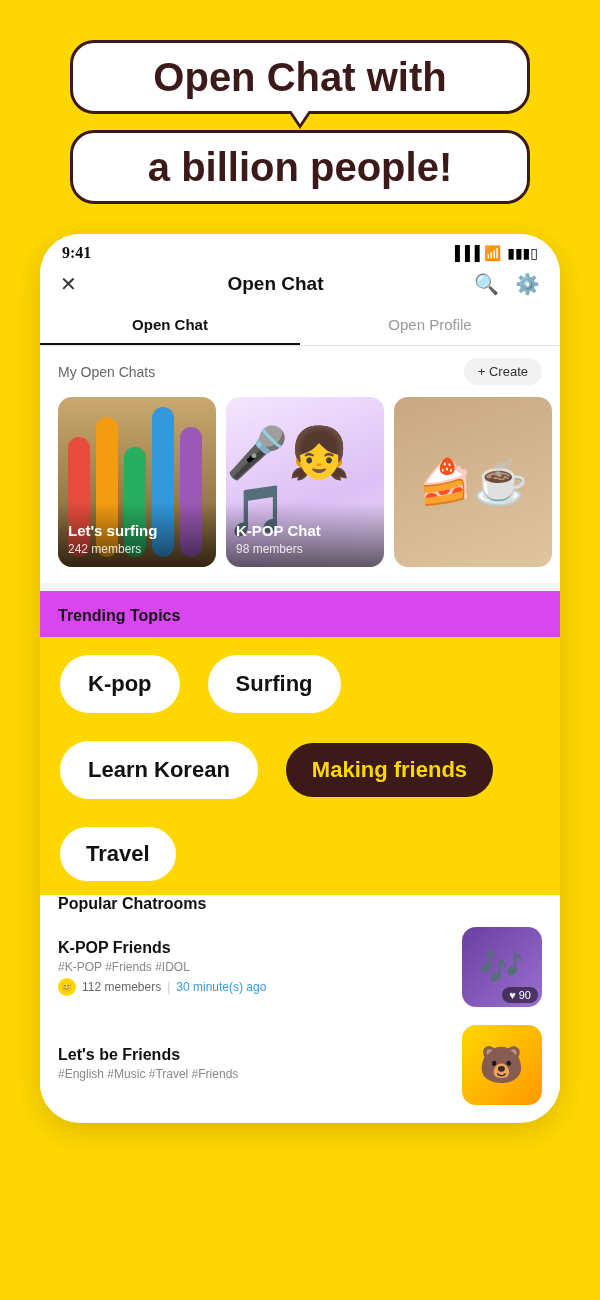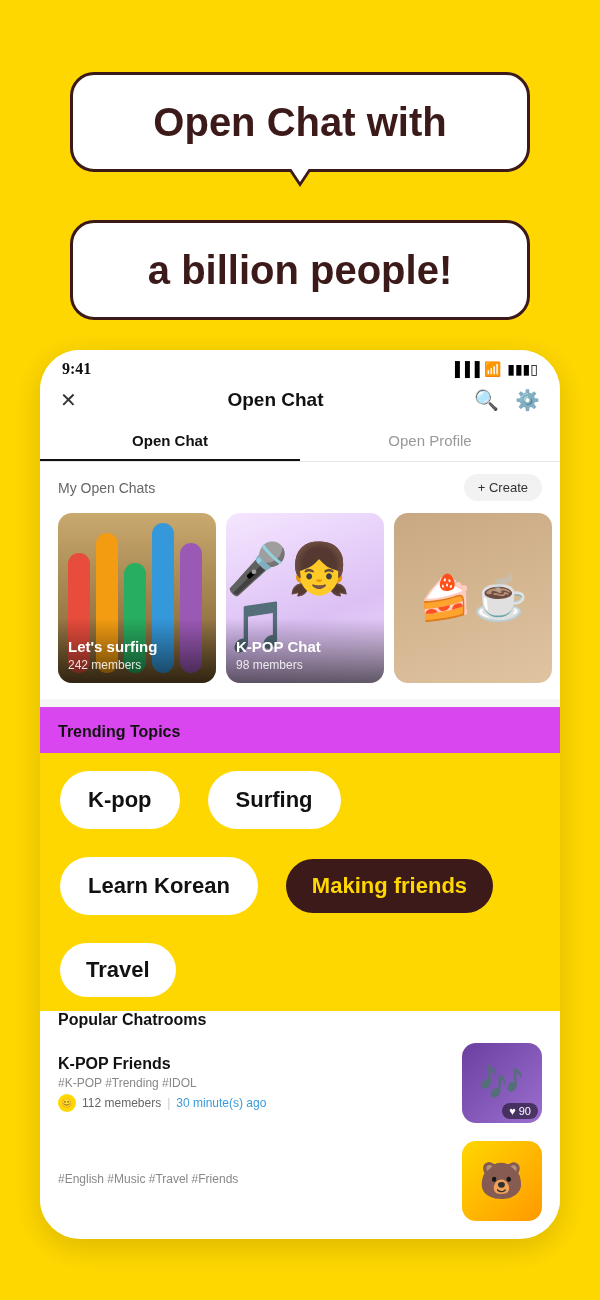--- a/index.html
+++ b/index.html
@@ -17,26 +17,25 @@
       display: flex;
       flex-direction: column;
       align-items: center;
       padding: 40px 60px 20px;
       gap: 16px;
     }
     .speech-bubble {
       background: white;
       border-radius: 24px;
       border: 3px solid #3d1a1a;
-      padding: 25px 40px;
+      padding: 12px 40px;
       text-align: center;
       position: relative;
       width: 100%;
       max-width: 460px;
-      margin-top: 32px;
     }
     .speech-bubble:first-child::after {
       content: '';
       position: absolute;
       bottom: -18px;
       left: 50%;
       transform: translateX(-50%);
       border-left: 12px solid transparent;
       border-right: 12px solid transparent;
       border-top: 18px solid #3d1a1a;
@@ -446,39 +445,40 @@
     <div class="topic-chip filled">Making friends</div>
     <div class="topic-chip outline-dark">Travel</div>
   </div>
 
   <div class="popular-section">
     <div class="popular-title">Popular Chatrooms</div>
 
     <div class="chatroom-item">
       <div class="chatroom-info">
         <div class="chatroom-name">K-POP Friends</div>
-        <div class="chatroom-tags">#K-POP #Trending #IDOL</div>
+        <div class="chatroom-tags">#K-POP #Friends #IDOL</div>
         <div class="chatroom-meta">
           <div class="avatar-small">😊</div>
           <span>112 memebers</span>
           <span class="separator">|</span>
           <span class="time-ago">30 minute(s) ago</span>
         </div>
       </div>
       <div class="chatroom-thumb thumb-kpop">
         🎶
         <div class="heart-badge">
           <span>♥</span>
           <span>90</span>
         </div>
       </div>
     </div>
 
     <div class="chatroom-item">
       <div class="chatroom-info">
+        <div class="chatroom-name">Let's be Friends</div>
         <div class="chatroom-tags">#English #Music #Travel #Friends</div>
       </div>
       <div class="chatroom-thumb thumb-friends">
         🐻
       </div>
     </div>
 
   </div>
 
 </div>

